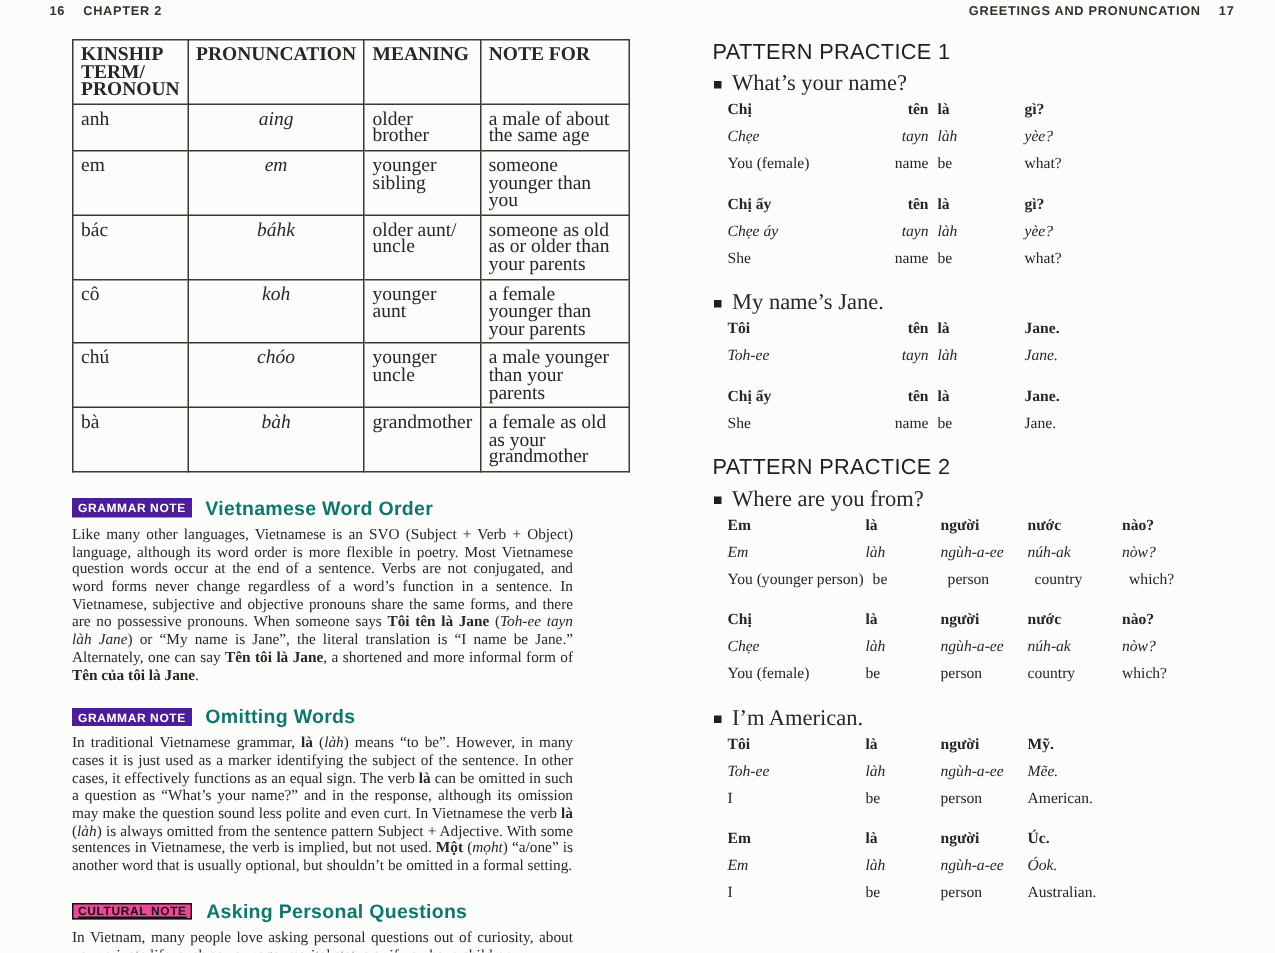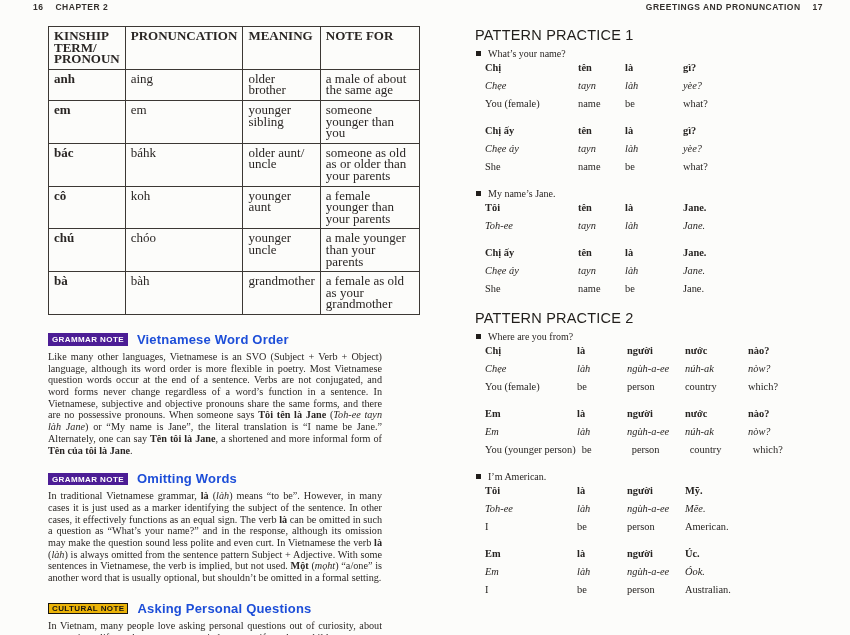--- a/index.html
+++ b/index.html
@@ -23,61 +23,61 @@
   
   table.kinship{
     border-collapse:collapse;margin:12px 0 0 15px;width:372px;
     font-size:13px;line-height:11.6px;color:#2a2624;
   }
   table.kinship th, table.kinship td{
     border:1px solid #3c3834;padding:3px 5px 4px;vertical-align:top;text-align:left;
     font-weight:normal;
   }
   table.kinship th{font-weight:bold;}
-  table.kinship td.c-term{font-weight:bold;}
-  table.kinship td.c-pron{}
+  table.kinship td.c-term{font-weight:normal;}
+  table.kinship td.c-pron{font-style:italic;text-align:center;}
 
   
   .note{margin:0 0 0 15px;width:334px;}
   .note-n1{margin-top:15px;}
   .note-n2{margin-top:13px;}
   .note-n3{margin-top:15px;}
   .note-head{white-space:nowrap;margin-bottom:2px;}
   .badge{
     font-family:"Liberation Sans", sans-serif;font-weight:bold;font-size:8px;
     letter-spacing:.4px;display:inline-block;padding:2px 4px 1.5px;vertical-align:1.5px;
   }
   .badge.solid{background:#4c1d95;color:#ffffff;}
-  .badge.outline{background:#eab308;color:#17140f;border:1.5px solid #17140f;padding:.5px 3px 0;}
+  .badge.outline{background:#ec4899;color:#17140f;border:1.5px solid #17140f;padding:.5px 3px 0;text-decoration:underline;}
   .note-title{
     font-family:"Liberation Sans", sans-serif;font-weight:bold;font-size:13px;
-    letter-spacing:.2px;color:#1d4ed8;margin-left:5px;
+    letter-spacing:.2px;color:#0f766e;margin-left:5px;
   }
   .note-body{
     margin:3px 0 0;font-size:10.2px;line-height:11.7px;text-align:justify;color:#2a2624;
   }
 
   
   .pp-section{margin:0;}
   #pp-sec-0{margin-top:13px;}
   #pp-sec-1{margin-top:4px;}
   .pp-title{
     font-family:"Liberation Sans", sans-serif;font-weight:normal;font-size:14.5px;
     letter-spacing:.2px;color:#211e1b;margin:0 0 5px;
   }
   .pp-group{margin:0;}
-  .pp-prompt{font-size:10px;margin:2px 0 3px;color:#2a2624;}
+  .pp-prompt{font-size:15px;margin:2px 0 3px;color:#2a2624;}
   .bullet{width:5px;height:5px;background:#211e1b;display:inline-block;margin:0 7px 1px 1px;}
   .pp-block{margin:0 0 9px 10px;}
   .prow{white-space:nowrap;}
   .prow span{display:inline-block;vertical-align:top;font-size:10.4px;line-height:12.3px;padding-right:6px;box-sizing:border-box;}
   .prow.vn span{font-weight:bold;}
   .prow.pron span{font-style:italic;}
   .cols-p1 .prow span:nth-child(1){min-width:93px;}
-  .cols-p1 .prow span:nth-child(2){min-width:47px;}
+  .cols-p1 .prow span:nth-child(2){min-width:47px;text-align:right;}
   .cols-p1 .prow span:nth-child(3){min-width:58px;}
   .cols-p2a .prow span:nth-child(1){min-width:92px;}
   .cols-p2a .prow span:nth-child(2){min-width:50px;}
   .cols-p2a .prow span:nth-child(3){min-width:58px;}
   .cols-p2a .prow span:nth-child(4){min-width:63px;}
   .cols-p2b .prow span:nth-child(1){min-width:92px;}
   .cols-p2b .prow span:nth-child(2){min-width:50px;}
   .cols-p2b .prow span:nth-child(3){min-width:58px;}
 </style>
 </head>
@@ -189,38 +189,37 @@
         </div>
       </div>
       <div class="pp-group">
         <div class="pp-prompt"><span class="bullet"></span><span>My name’s Jane.</span></div>
         <div class="pp-block cols-p1">
           <div class="prow vn"><span>Tôi</span><span>tên</span><span>là</span><span>Jane.</span></div>
           <div class="prow pron"><span>Toh-ee</span><span>tayn</span><span>làh</span><span>Jane.</span></div>
         </div>
         <div class="pp-block cols-p1">
           <div class="prow vn"><span>Chị ấy</span><span>tên</span><span>là</span><span>Jane.</span></div>
-          <div class="prow pron"><span>Chẹe áy</span><span>tayn</span><span>làh</span><span>Jane.</span></div>
           <div class="prow en"><span>She</span><span>name</span><span>be</span><span>Jane.</span></div>
         </div>
       </div>
     </section>
   <section class="pp-section" id="pp-sec-1">
       <h2 class="pp-title">PATTERN PRACTICE 2</h2>
       <div class="pp-group">
         <div class="pp-prompt"><span class="bullet"></span><span>Where are you from?</span></div>
+        <div class="pp-block cols-p2a">
+          <div class="prow vn"><span>Em</span><span>là</span><span>người</span><span>nước</span><span>nào?</span></div>
+          <div class="prow pron"><span>Em</span><span>làh</span><span>ngùh-a-ee</span><span>núh-ak</span><span>nòw?</span></div>
+          <div class="prow en"><span>You (younger person)</span><span>be</span><span>person</span><span>country</span><span>which?</span></div>
+        </div>
         <div class="pp-block cols-p2a">
           <div class="prow vn"><span>Chị</span><span>là</span><span>người</span><span>nước</span><span>nào?</span></div>
           <div class="prow pron"><span>Chẹe</span><span>làh</span><span>ngùh-a-ee</span><span>núh-ak</span><span>nòw?</span></div>
           <div class="prow en"><span>You (female)</span><span>be</span><span>person</span><span>country</span><span>which?</span></div>
-        </div>
-        <div class="pp-block cols-p2a">
-          <div class="prow vn"><span>Em</span><span>là</span><span>người</span><span>nước</span><span>nào?</span></div>
-          <div class="prow pron"><span>Em</span><span>làh</span><span>ngùh-a-ee</span><span>núh-ak</span><span>nòw?</span></div>
-          <div class="prow en"><span>You (younger person)</span><span>be</span><span>person</span><span>country</span><span>which?</span></div>
         </div>
       </div>
       <div class="pp-group">
         <div class="pp-prompt"><span class="bullet"></span><span>I’m American.</span></div>
         <div class="pp-block cols-p2b">
           <div class="prow vn"><span>Tôi</span><span>là</span><span>người</span><span>Mỹ.</span></div>
           <div class="prow pron"><span>Toh-ee</span><span>làh</span><span>ngùh-a-ee</span><span>Mẽe.</span></div>
           <div class="prow en"><span>I</span><span>be</span><span>person</span><span>American.</span></div>
         </div>
         <div class="pp-block cols-p2b">

